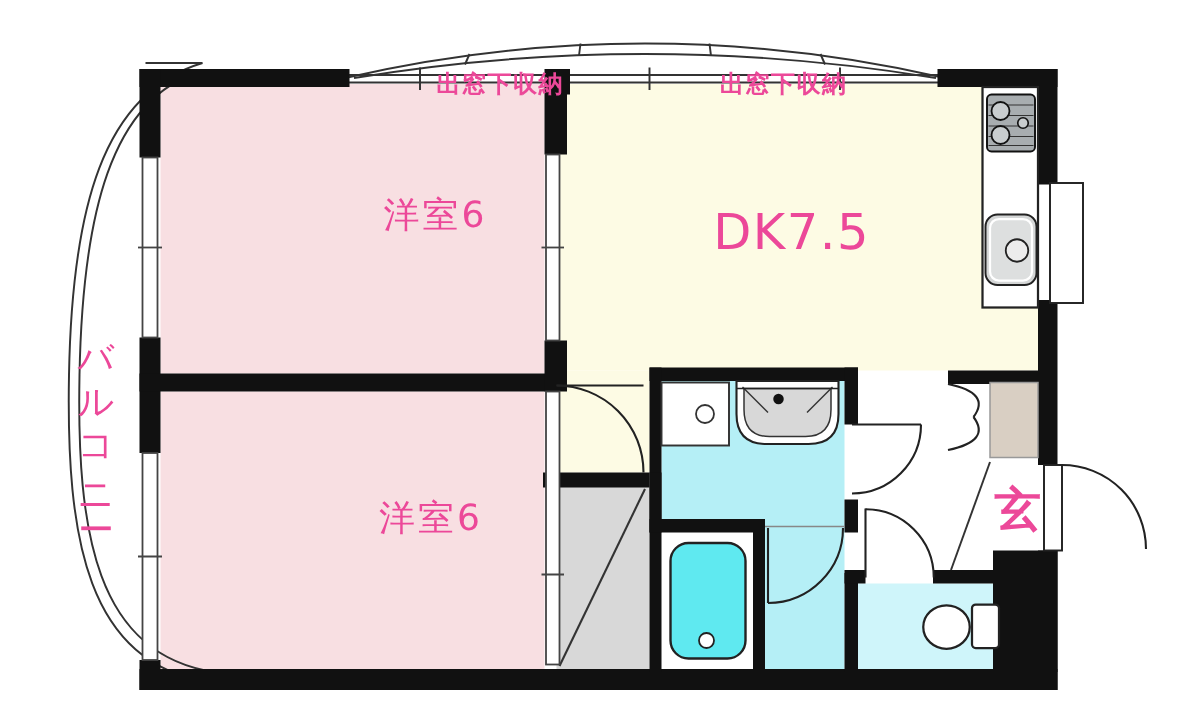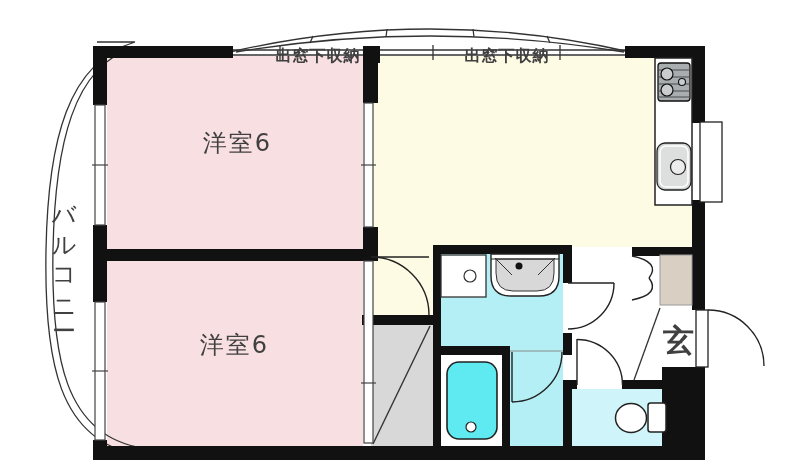--- a/index.html
+++ b/index.html
@@ -6,22 +6,22 @@
   .plan{
     position:relative;
     width:800px;height:473px;
     background:#ffffff;
     font-family:"DejaVu Sans","Liberation Sans",sans-serif;
     overflow:hidden;
   }
   .plan svg{position:absolute;left:0;top:0;}
   .lbl{
     position:absolute;
-    color:#404040;
-    text-align:center;
+    color:#ec4899;
+    text-align:right;
     white-space:nowrap;
     line-height:1;
     user-select:none;
   }
   .lbl-room{font-size:24px;letter-spacing:2px;}
   .lbl-dk{font-size:33px;letter-spacing:1px;}
   .lbl-bay{font-size:16px;font-weight:bold;letter-spacing:1px;}
   .lbl-genkan{font-size:31px;font-weight:bold;}
   .lbl-balcony{
     font-size:24px;
@@ -178,20 +178,21 @@
       <path d="M632,256 Q661,262 649,278"></path>
       <path d="M632,300 Q661,294 649,278"></path>
 
       <rect x="696" y="310" width="12" height="57" fill="#ffffff" stroke="#222" stroke-width="1.3"></rect>
       <path d="M708,310 A56,56 0 0 1 764,366"></path>
     </g>
   </svg>
 
   <div class="lbl lbl-room" style="left:150px;top:131px;width:175px;">洋室6</div>
 
+  <div class="lbl lbl-dk" style="left:430px;top:138px;width:150px;">DK7.5</div>
 
   <div class="lbl lbl-room" style="left:147px;top:333px;width:175px;">洋室6</div>
 
   <div class="lbl lbl-genkan" style="left:663px;top:325px;">玄</div>
 
   <div class="lbl lbl-balcony" style="left:52px;top:165px;height:180px;">バルコニー</div>
 
   <div class="lbl lbl-bay" style="left:260px;top:48px;width:116px;">出窓下収納</div>
 
   <div class="lbl lbl-bay" style="left:449px;top:48px;width:116px;">出窓下収納</div>

